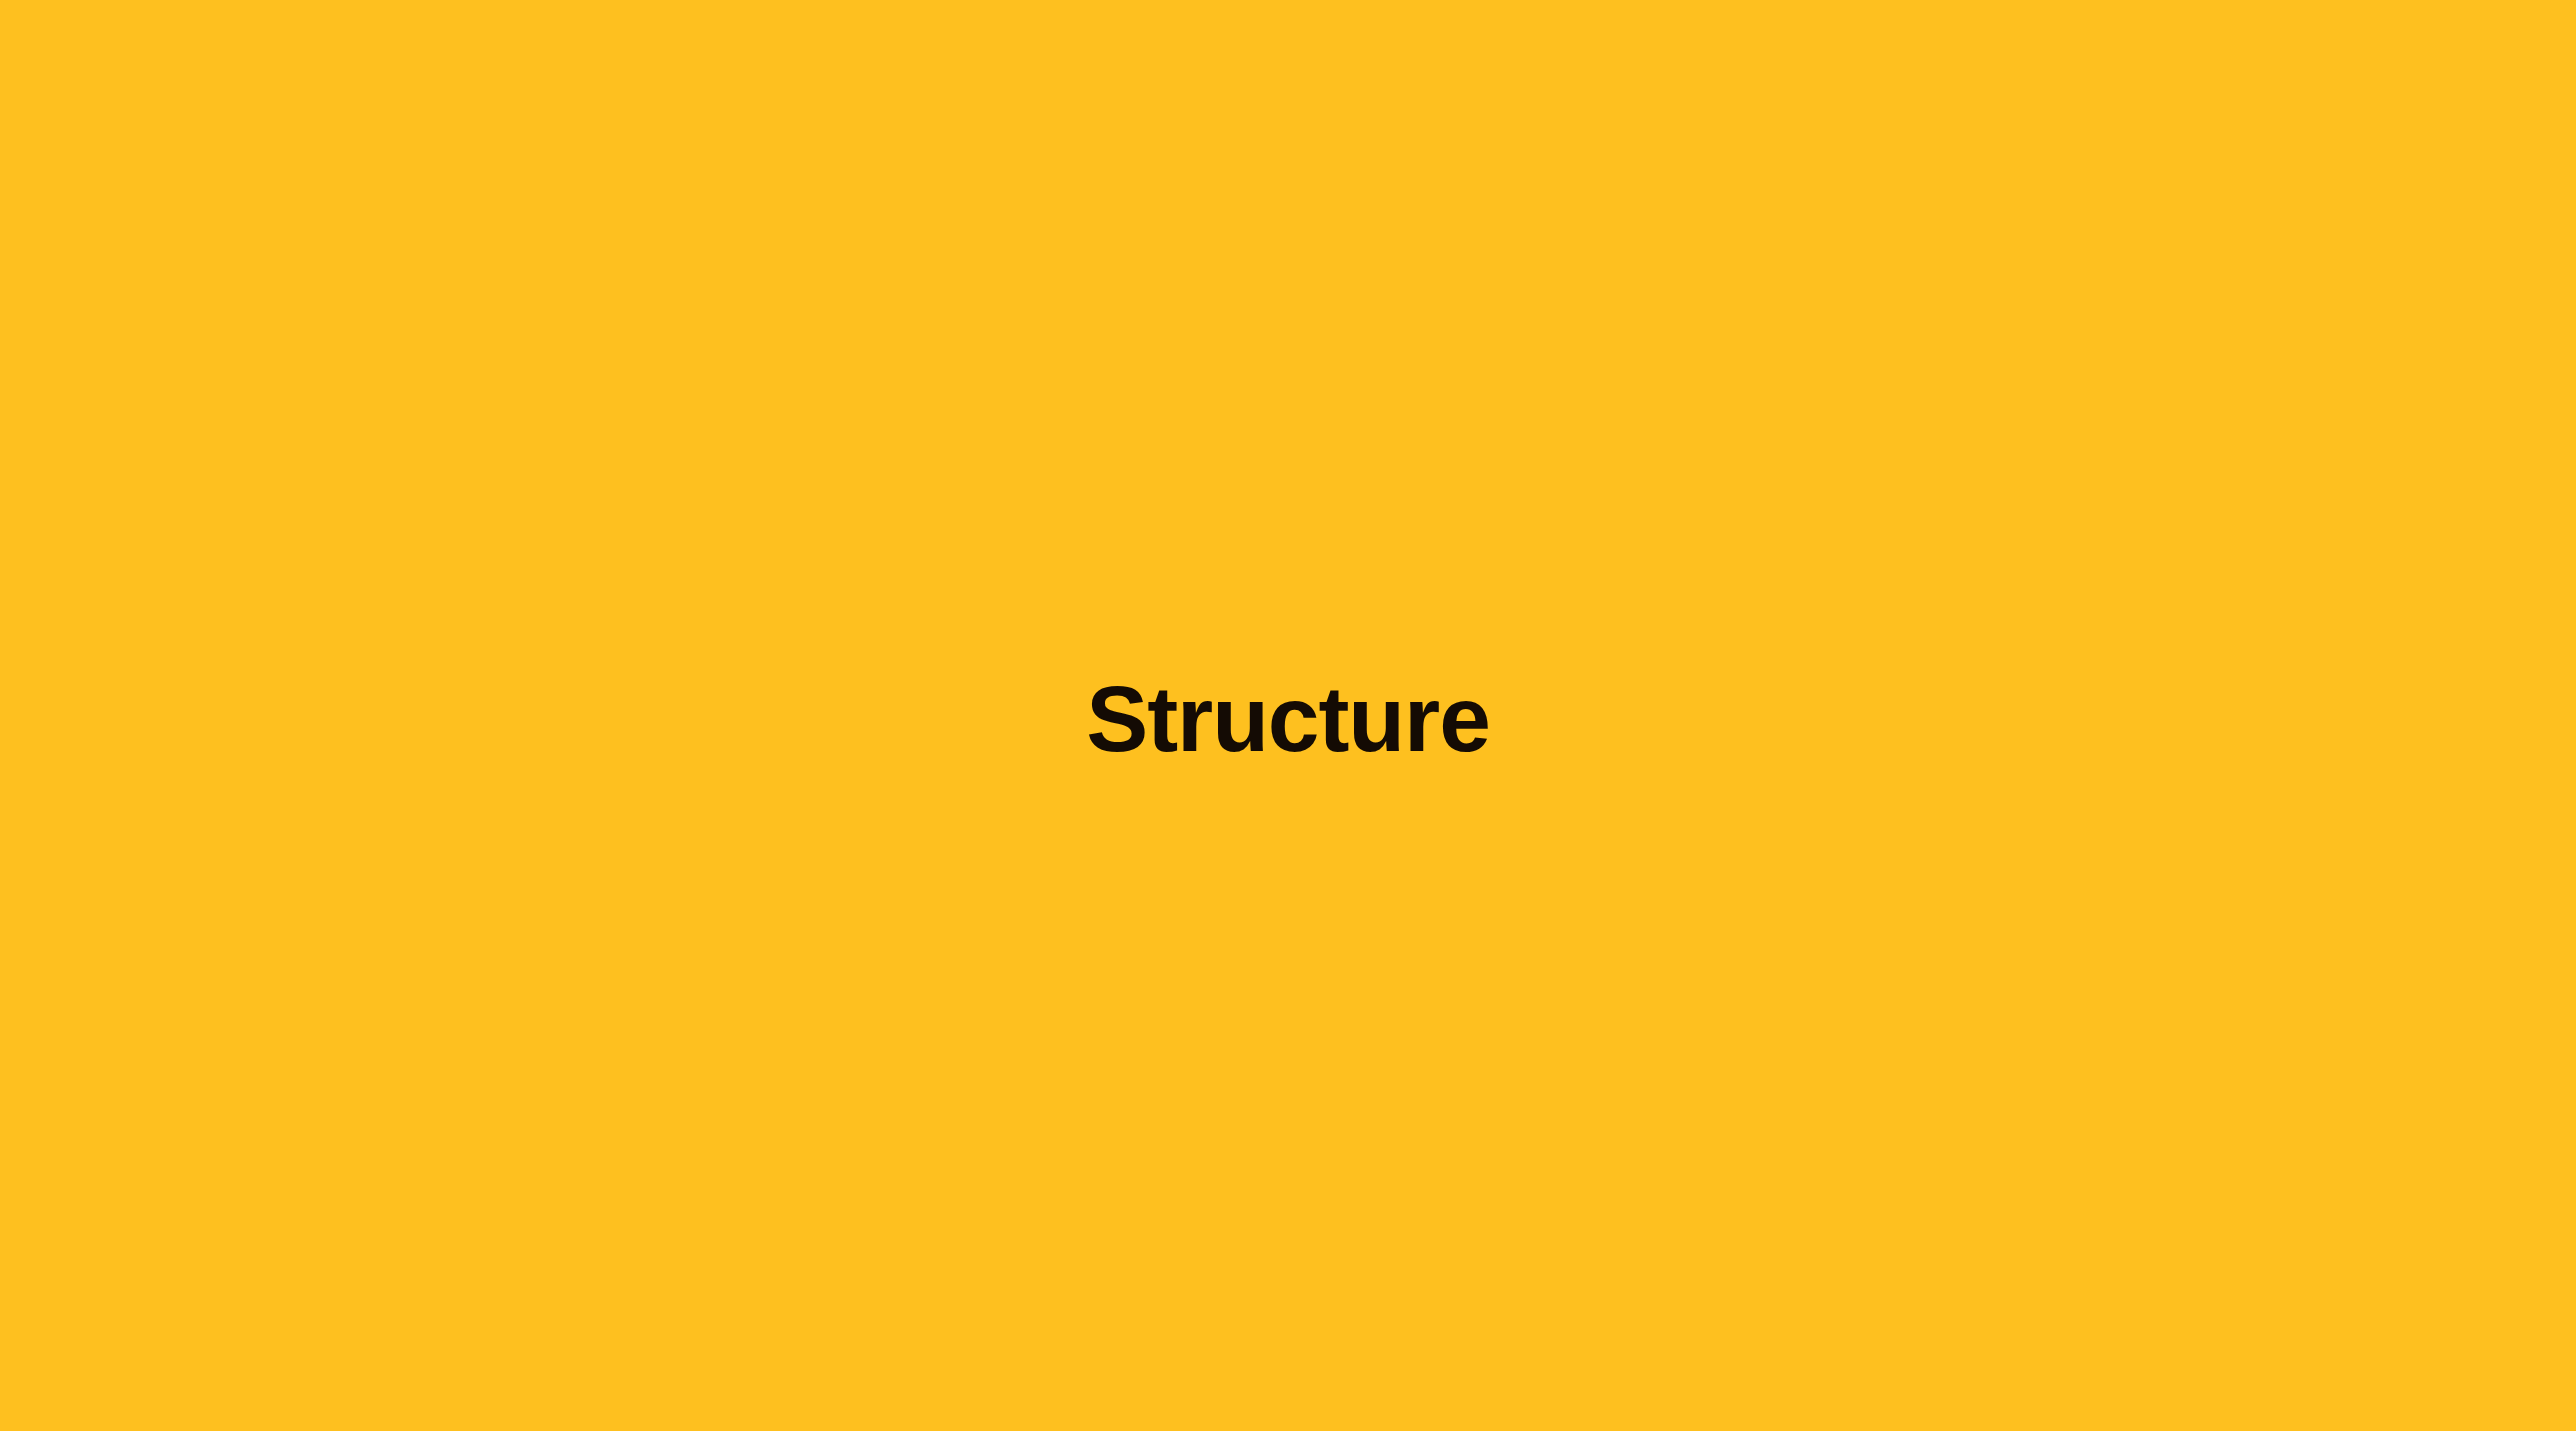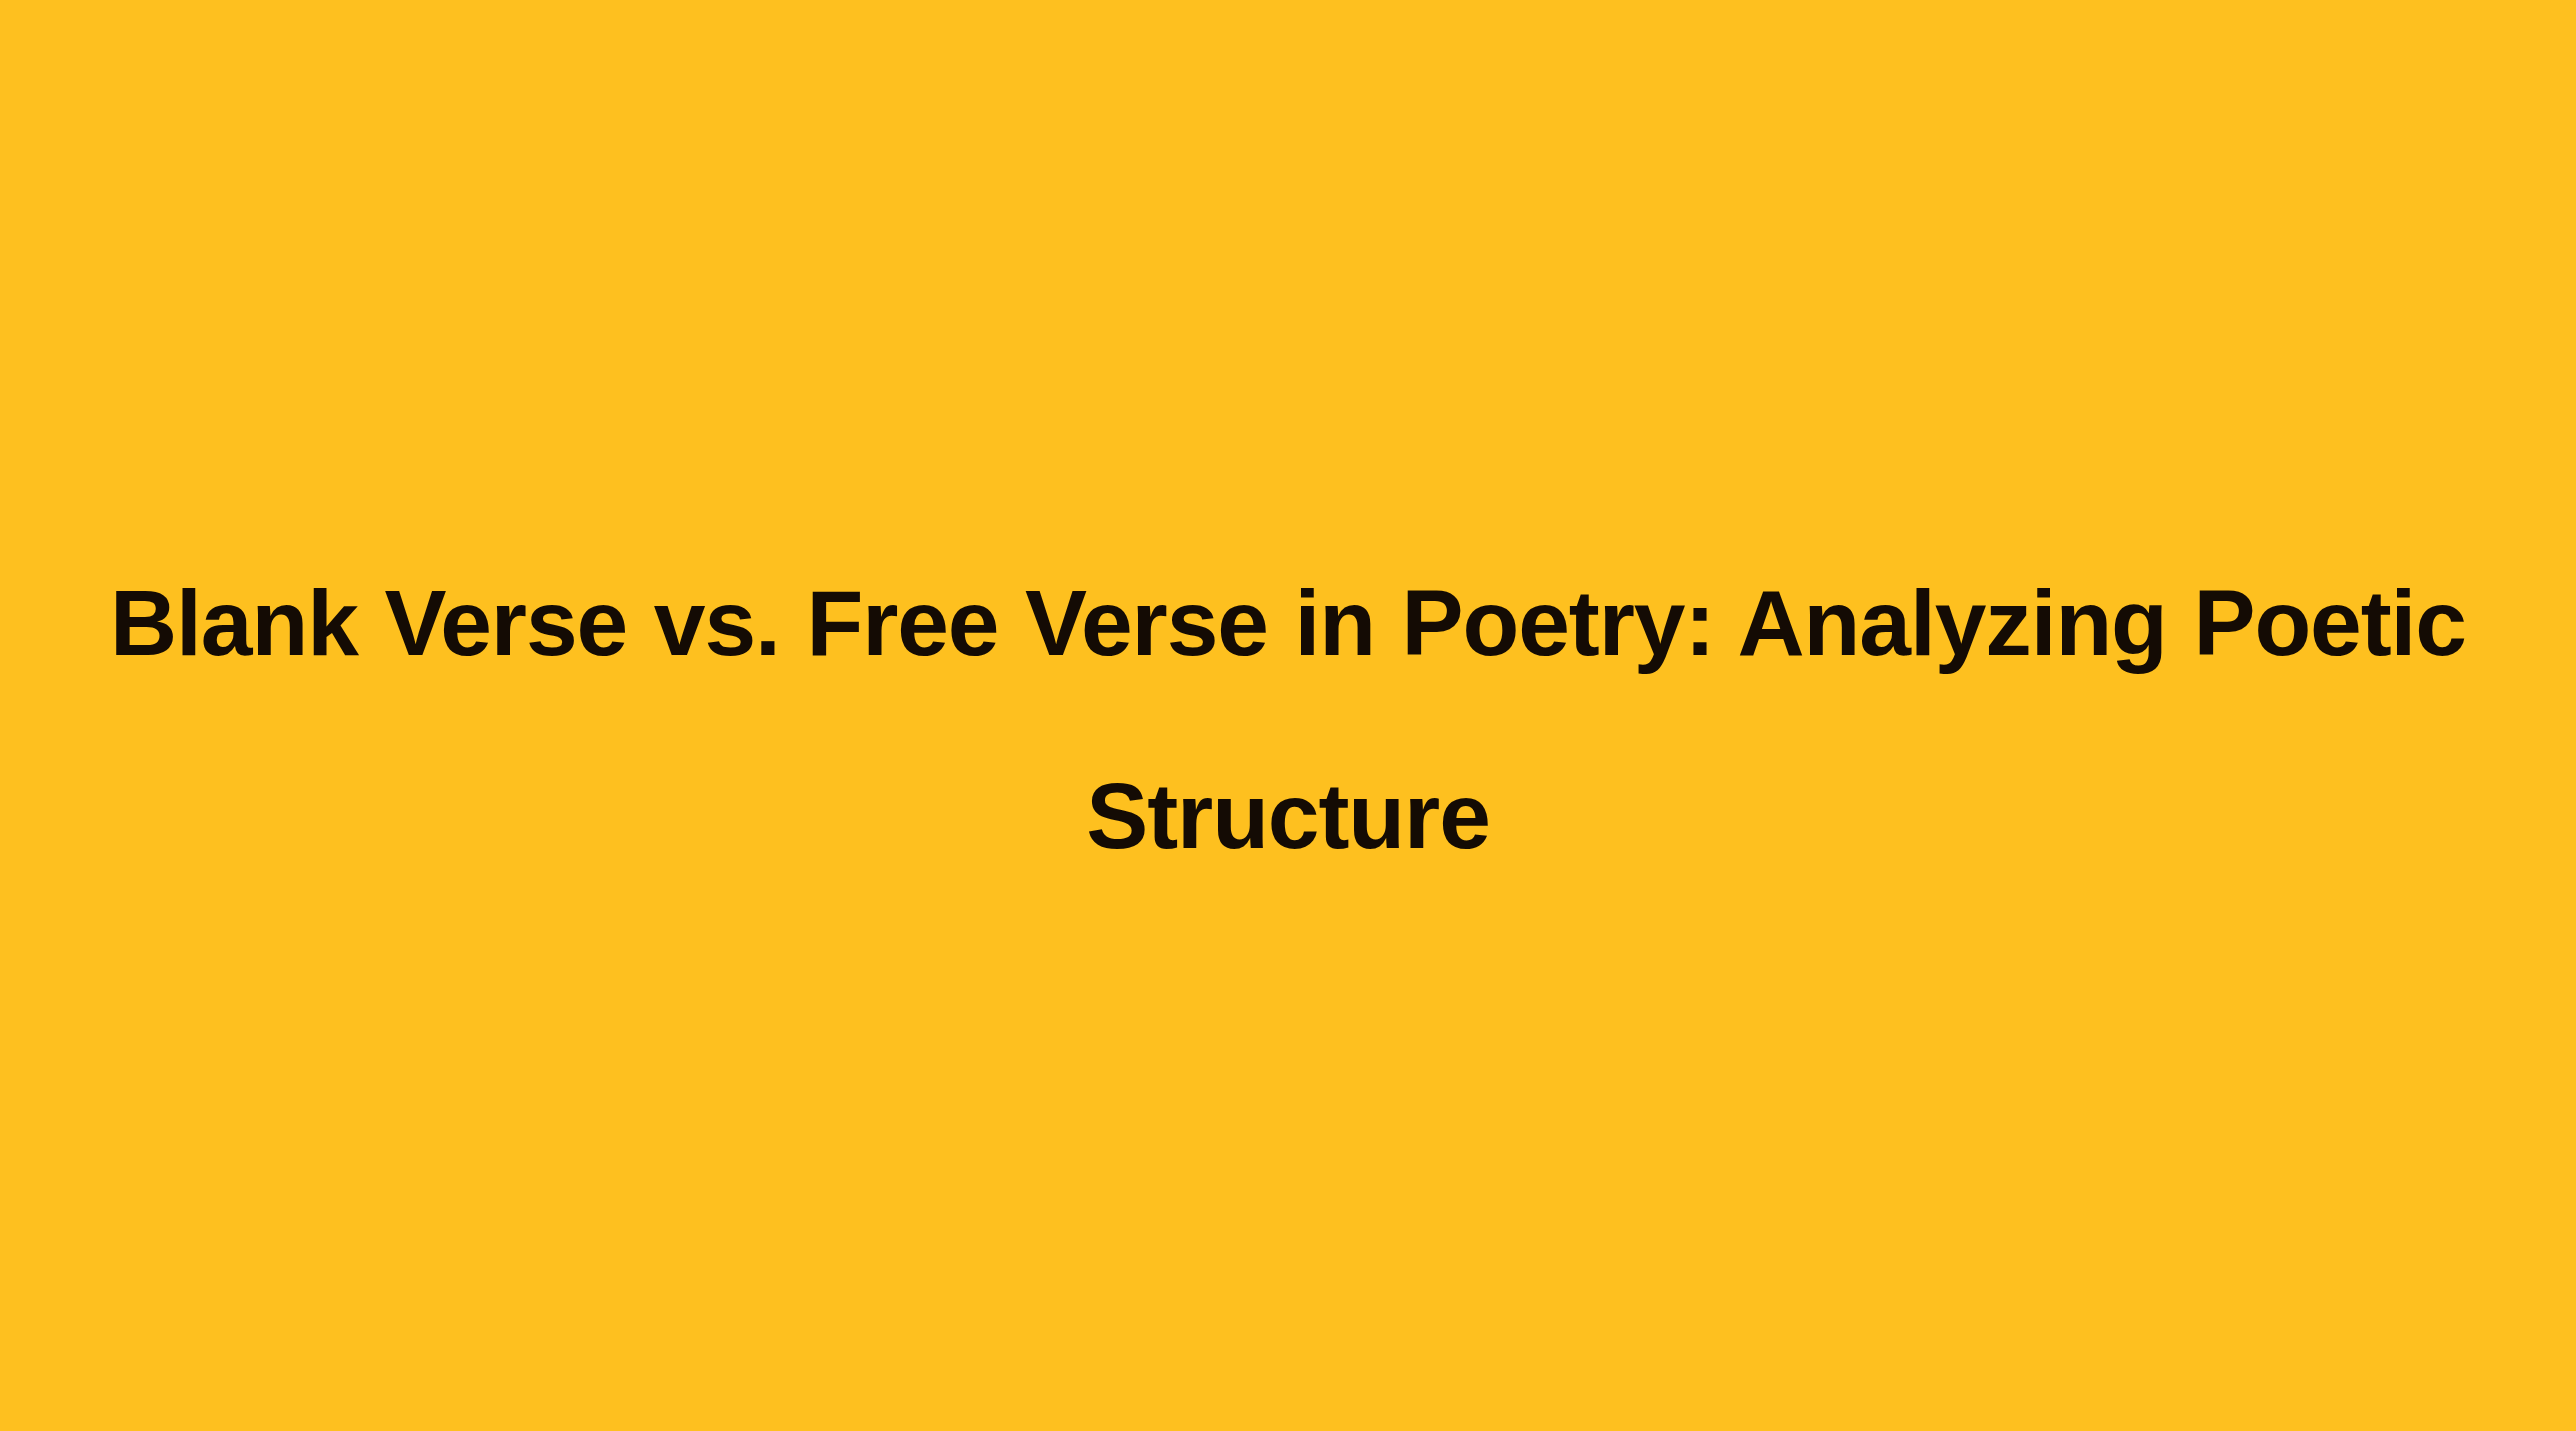--- a/index.html
+++ b/index.html
@@ -58,19 +58,18 @@
   #title-line-1 { }
   #title-line-2 { }
 </style>
 </head>
 <body style="width: 2576px; height: 1431px;">
 
 <div id="banner-canvas" style="background: rgb(254, 192, 31); width: 2576px; height: 1431px;">
 
   <div id="title-block" style="text-align: center;">
 
-    <span class="title-line" id="title-line-1" style="color: rgb(20, 11, 4);">Blank Verse vs. Free Verse in Poetry: Analyzing Poetic</span>
 
     <span class="title-line" id="title-line-2" style="color: rgb(20, 11, 4);">Structure</span>
 
   </div>
 </div>
 
 
 </body></html>

